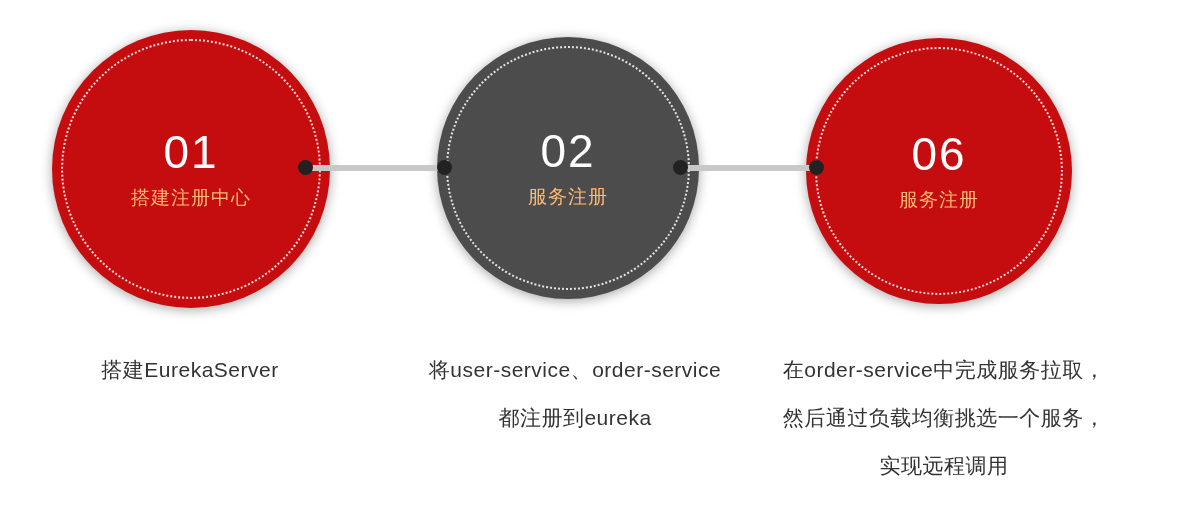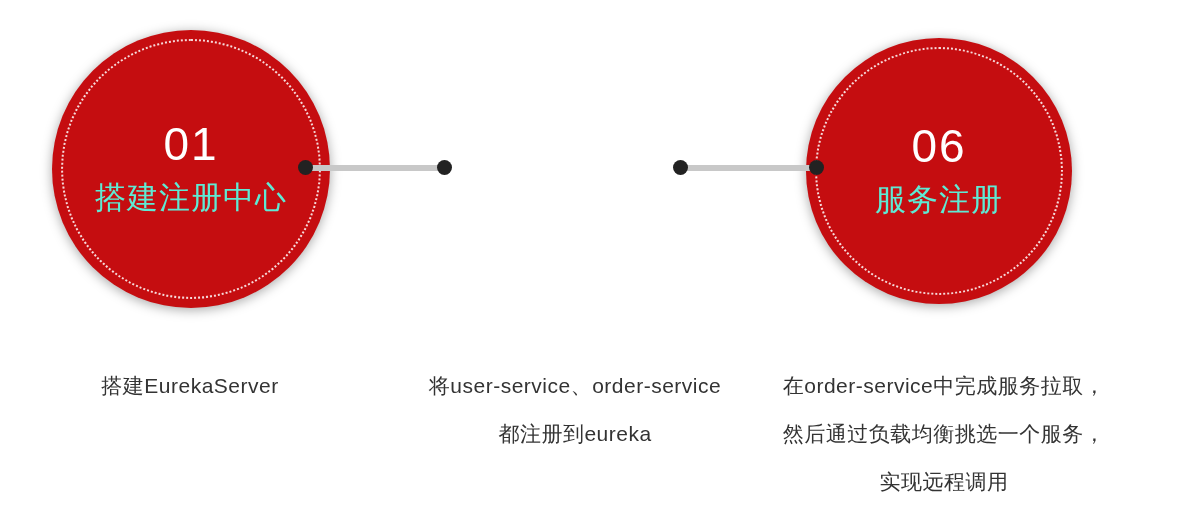--- a/index.html
+++ b/index.html
@@ -35,22 +35,22 @@
     pointer-events: none;
   }
   .step-number {
     color: #ffffff;
     font-size: 46px;
     line-height: 1;
     letter-spacing: 2px;
     font-weight: 400;
   }
   .step-label {
-    color: #5eead4;
-    font-size: 31px;
+    color: #fdba74;
+    font-size: 19px;
     line-height: 1.2;
     margin-top: 12px;
     letter-spacing: 1px;
     white-space: nowrap;
   }
   .circle-1 { left: 52px;  top: 30px; width: 278px; height: 278px; }
   .circle-2 { left: 437px; top: 37px; width: 262px; height: 262px; }
   .circle-3 { left: 806px; top: 38px; width: 266px; height: 266px; }
 
   
@@ -70,21 +70,21 @@
   .line-1 { left: 300px; top: 165px; width: 148px; }
   .line-2 { left: 676px; top: 165px; width: 146px; }
   .dot-1a { left: 298px; top: 160px; }
   .dot-1b { left: 437px; top: 160px; }
   .dot-2a { left: 673px; top: 160px; }
   .dot-2b { left: 809px; top: 160px; }
 
   
   .description {
     position: absolute;
-    top: 362px;
+    top: 346px;
     font-size: 21px;
     line-height: 48px;
     text-align: center;
     letter-spacing: 0.5px;
   }
   .desc-1 { left: 55px;  width: 270px; }
   .desc-2 { left: 420px; width: 310px; }
   .desc-3 { left: 778px; width: 332px; }
 </style>
 </head>
@@ -99,20 +99,25 @@
   <div class="connector-line line-2" style="background-color: rgb(200, 200, 200);"></div>
   <div class="connector-dot dot-2a" style="background-color: rgb(34, 34, 34);"></div>
   <div class="connector-dot dot-2b" style="background-color: rgb(34, 34, 34);"></div>
 
   <div class="step-circle circle-1" style="background-color: rgb(197, 13, 16);">
     <div class="dotted-ring"></div>
     <span class="step-number">01</span>
     <span class="step-label">搭建注册中心</span>
   </div>
 
+  <div class="step-circle circle-2" style="background-color: rgb(77, 76, 76);">
+    <div class="dotted-ring"></div>
+    <span class="step-number">02</span>
+    <span class="step-label">服务注册</span>
+  </div>
 
   <div class="step-circle circle-3" style="background-color: rgb(197, 13, 16);">
     <div class="dotted-ring"></div>
     <span class="step-number">06</span>
     <span class="step-label">服务注册</span>
   </div>
 
   <div class="description desc-1" style="color: rgb(51, 51, 51);">搭建EurekaServer</div>
   <div class="description desc-2" style="color: rgb(51, 51, 51);">将user-service、order-service都注册到eureka</div>
   <div class="description desc-3" style="color: rgb(51, 51, 51);">在order-service中完成服务拉取，然后通过负载均衡挑选一个服务，实现远程调用</div>

